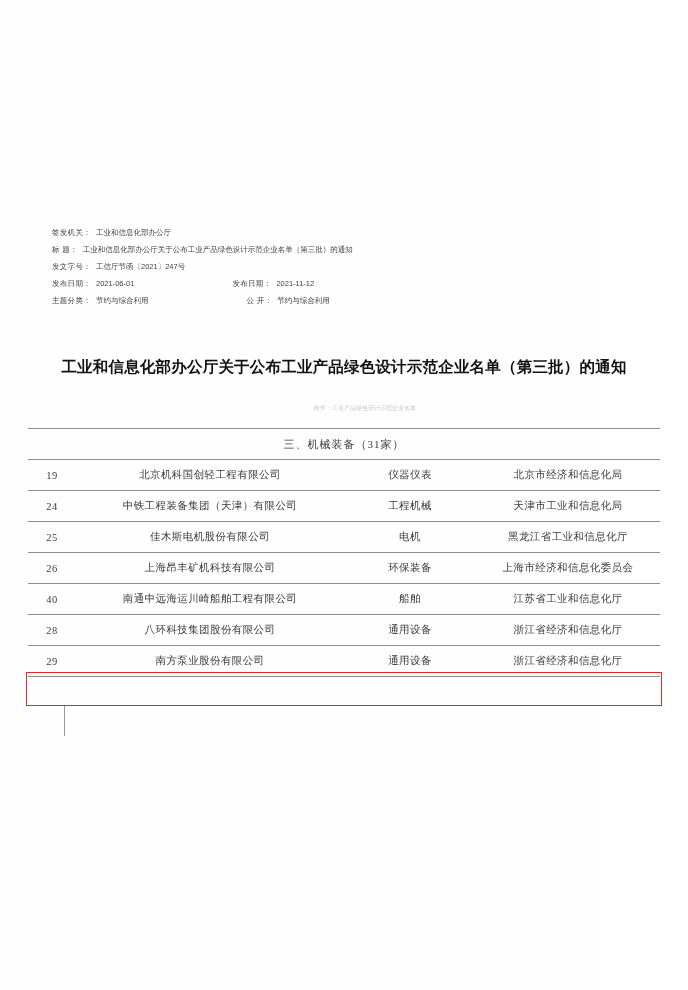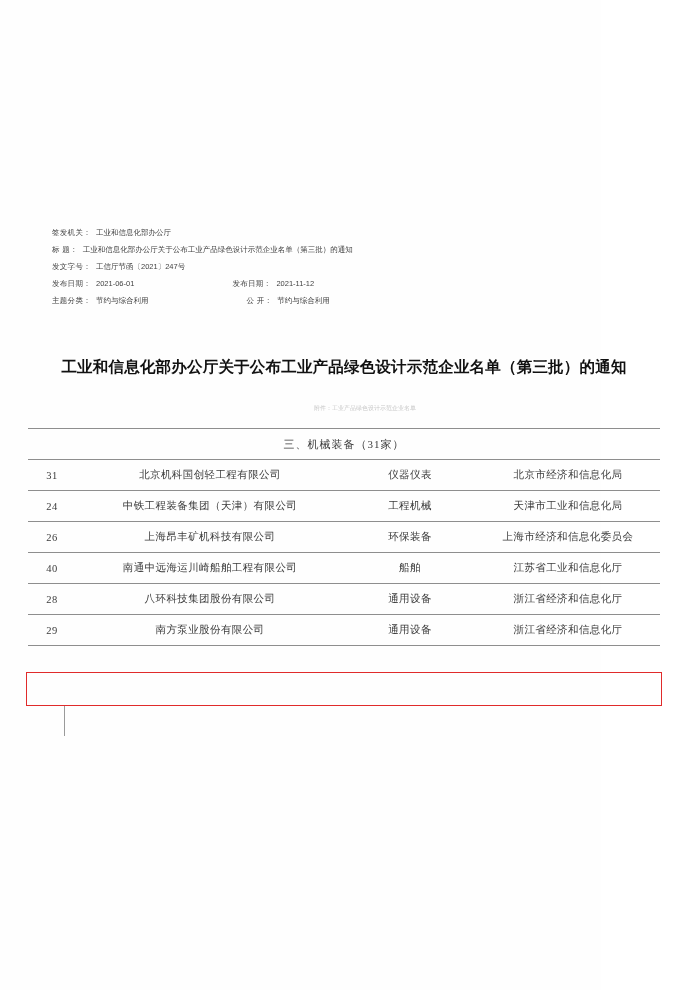--- a/index.html
+++ b/index.html
@@ -173,32 +173,38 @@
 
   <div class="faint-line">附件：工业产品绿色设计示范企业名单</div>
 
   <div class="table-wrap">
     <table class="listing">
       <tbody>
         <tr class="section-row">
           <td colspan="4">三、机械装备（31家）</td>
         </tr>
         <tr>
-          <td class="col-no">31</td>
+          <td class="col-no">19</td>
           <td class="col-name">北京机科国创轻工程有限公司</td>
           <td class="col-cat">仪器仪表</td>
           <td class="col-org">北京市经济和信息化局</td>
         </tr>
         <tr>
           <td class="col-no">24</td>
           <td class="col-name">中铁工程装备集团（天津）有限公司</td>
           <td class="col-cat">工程机械</td>
           <td class="col-org">天津市工业和信息化局</td>
         </tr>
         <tr>
+          <td class="col-no">25</td>
+          <td class="col-name">佳木斯电机股份有限公司</td>
+          <td class="col-cat">电机</td>
+          <td class="col-org">黑龙江省工业和信息化厅</td>
+        </tr>
+        <tr>
           <td class="col-no">26</td>
           <td class="col-name">上海昂丰矿机科技有限公司</td>
           <td class="col-cat">环保装备</td>
           <td class="col-org">上海市经济和信息化委员会</td>
         </tr>
         <tr>
           <td class="col-no">40</td>
           <td class="col-name">南通中远海运川崎船舶工程有限公司</td>
           <td class="col-cat">船舶</td>
           <td class="col-org">江苏省工业和信息化厅</td>

